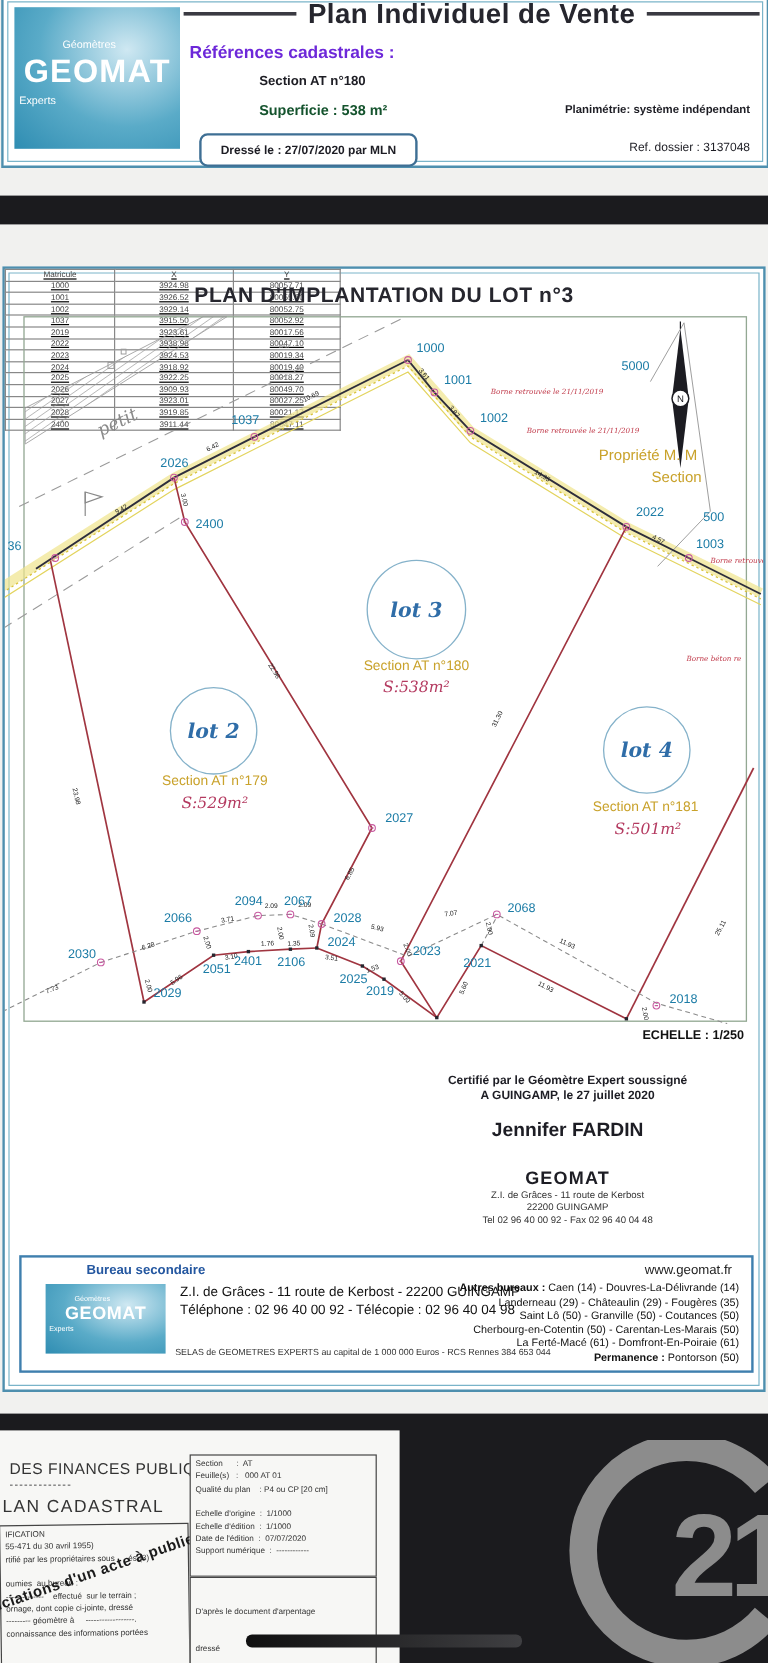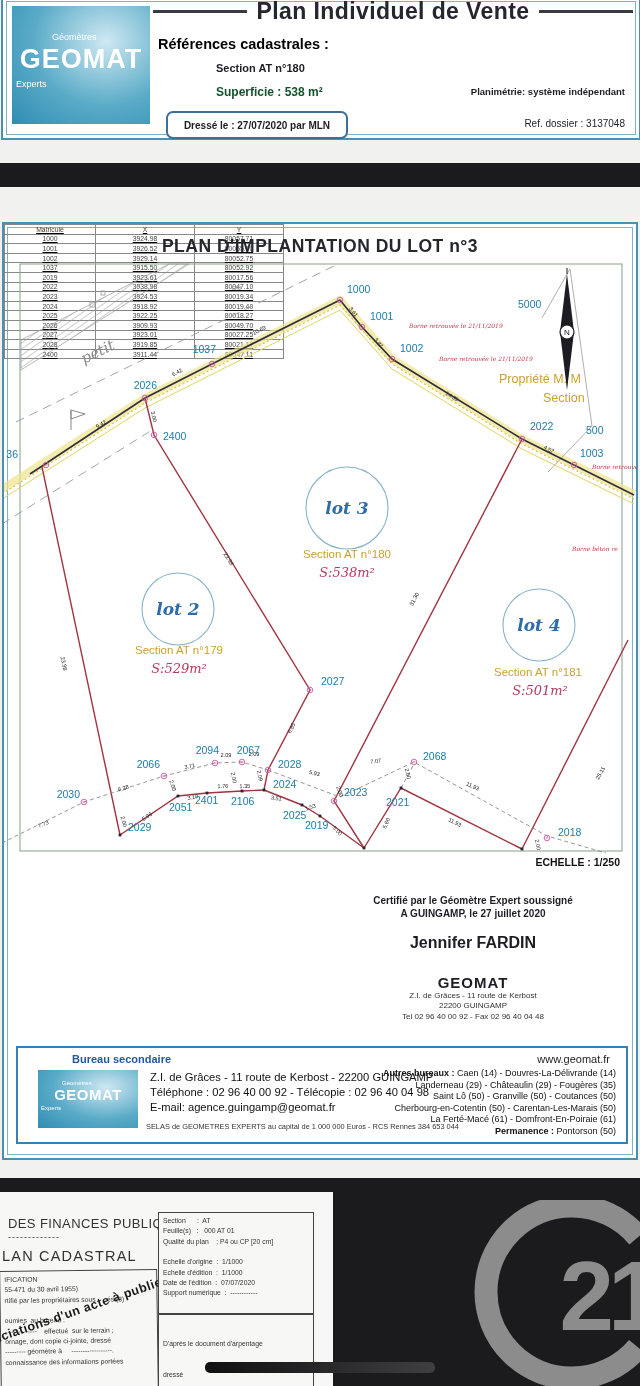--- a/index.html
+++ b/index.html
@@ -13,21 +13,21 @@
   .logo{background:radial-gradient(ellipse at 68% 30%,#cfe8f2 0%,#5aabc8 55%,#2f8db2 100%);
         color:#fff;position:absolute;}
   .lg-line{flex:1;border-top:1px solid #fff;height:0;}
   #header-logo{left:9px;top:8px;width:138px;height:118px;padding:0;}
   #header-logo .lg-top{margin:26px 6px 0 40px;font-size:9px;}
   #header-logo .lg-name{font-size:27px;font-weight:bold;letter-spacing:1px;text-align:center;margin-top:2px;}
   #header-logo .lg-bot{margin:4px 30px 0 4px;font-size:9px;}
   #main-title{left:150px;top:0px;width:480px;display:flex;align-items:center;gap:10px;
               font-size:23px;font-weight:bold;color:#26262e;letter-spacing:.4px;}
   .tdash{flex:1;border-top:3px solid #3a3a42;height:0;}
-  #refs-label{left:155px;top:38px;font-size:14.5px;font-weight:bold;color:#000000;}
+  #refs-label{left:155px;top:38px;font-size:14.5px;font-weight:bold;color:#6d28d9;}
   #refs-section{left:213px;top:64px;font-size:11px;font-weight:bold;color:#1d1d24;}
   #refs-superficie{left:213px;top:87px;font-size:12px;font-weight:bold;color:#14532d;}
   #planimetrie{right:14px;top:88px;font-size:9.5px;font-weight:bold;color:#1d1d24;}
   #dresse-box{left:163px;top:113px;width:178px;height:24px;border:2px solid #3e6f94;border-radius:7px;
               display:flex;align-items:center;justify-content:center;font-size:10px;font-weight:bold;color:#1d1d24;background:#fff;}
   #ref-dossier{right:14px;top:120px;font-size:10px;color:#1d1d24;}
   
   #band{left:0;top:163px;width:640px;height:24px;background:#1b1b1e;}
   
   #plan-card{left:2px;top:222px;width:632px;height:934px;text-decoration:underline;}
@@ -393,21 +393,20 @@
     <div id="bureau" class="abs">Bureau secondaire</div>
     <div id="site" class="abs">www.geomat.fr</div>
     <div id="footer-logo" class="logo abs">
       <div class="lg-top"><span class="lg-line"></span><span>Géomètres</span></div>
       <div class="lg-name">GEOMAT</div>
       <div class="lg-bot"><span>Experts</span><span class="lg-line"></span></div>
     </div>
     <div id="footer-addr" class="abs">
         <div>Z.I. de Grâces - 11 route de Kerbost - 22200 GUINGAMP</div>
         <div>Téléphone  : 02 96 40 00 92 - Télécopie : 02 96 40 04 98</div>
-        <div>E-mail: agence.guingamp@geomat.fr</div>
       </div>
     <div id="selas" class="abs">SELAS de GEOMETRES EXPERTS au capital de 1 000 000 Euros - RCS Rennes 384 653 044</div>
     <div id="autres" class="abs">
       <div><span class="b">Autres bureaux :</span><span> Caen (14) - Douvres-La-Délivrande (14)</span></div>
       <div>
           <div>Landerneau (29) - Châteaulin (29) - Fougères (35)</div>
           <div>Saint Lô (50) - Granville (50) - Coutances (50)</div>
           <div>Cherbourg-en-Cotentin (50) - Carentan-Les-Marais (50)</div>
           <div>La Ferté-Macé (61) - Domfront-En-Poiraie (61)</div>
         </div>

